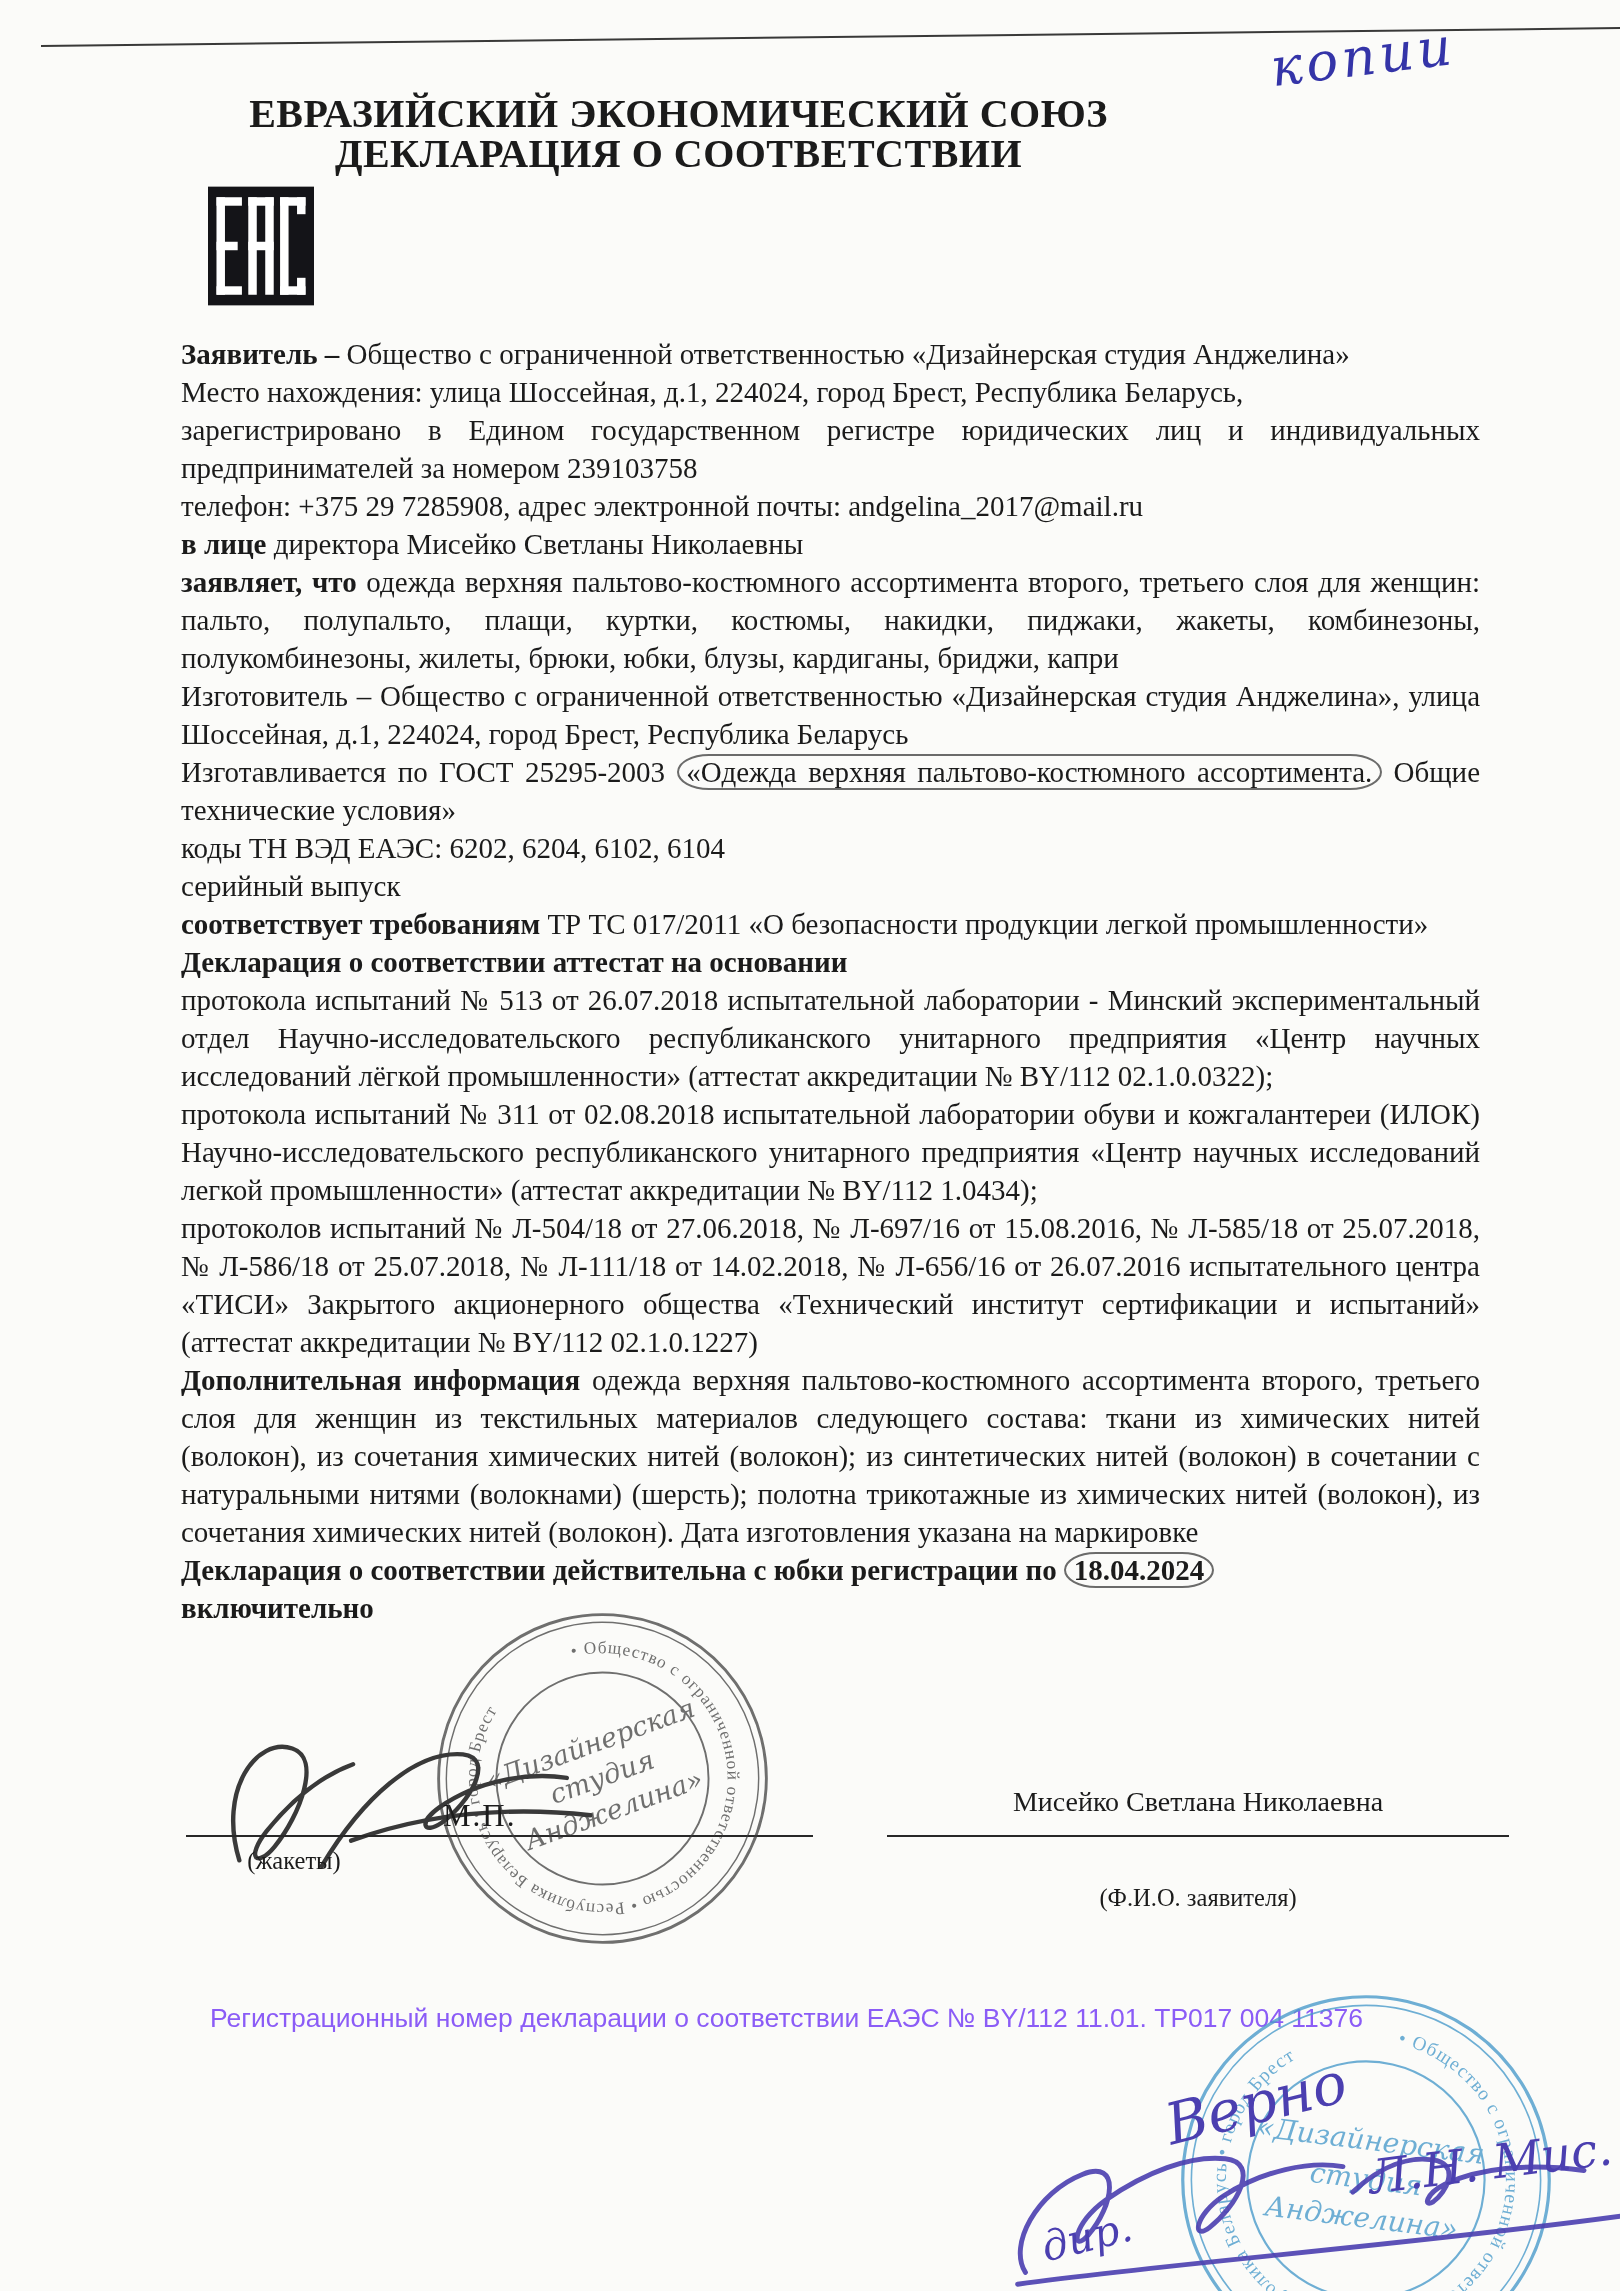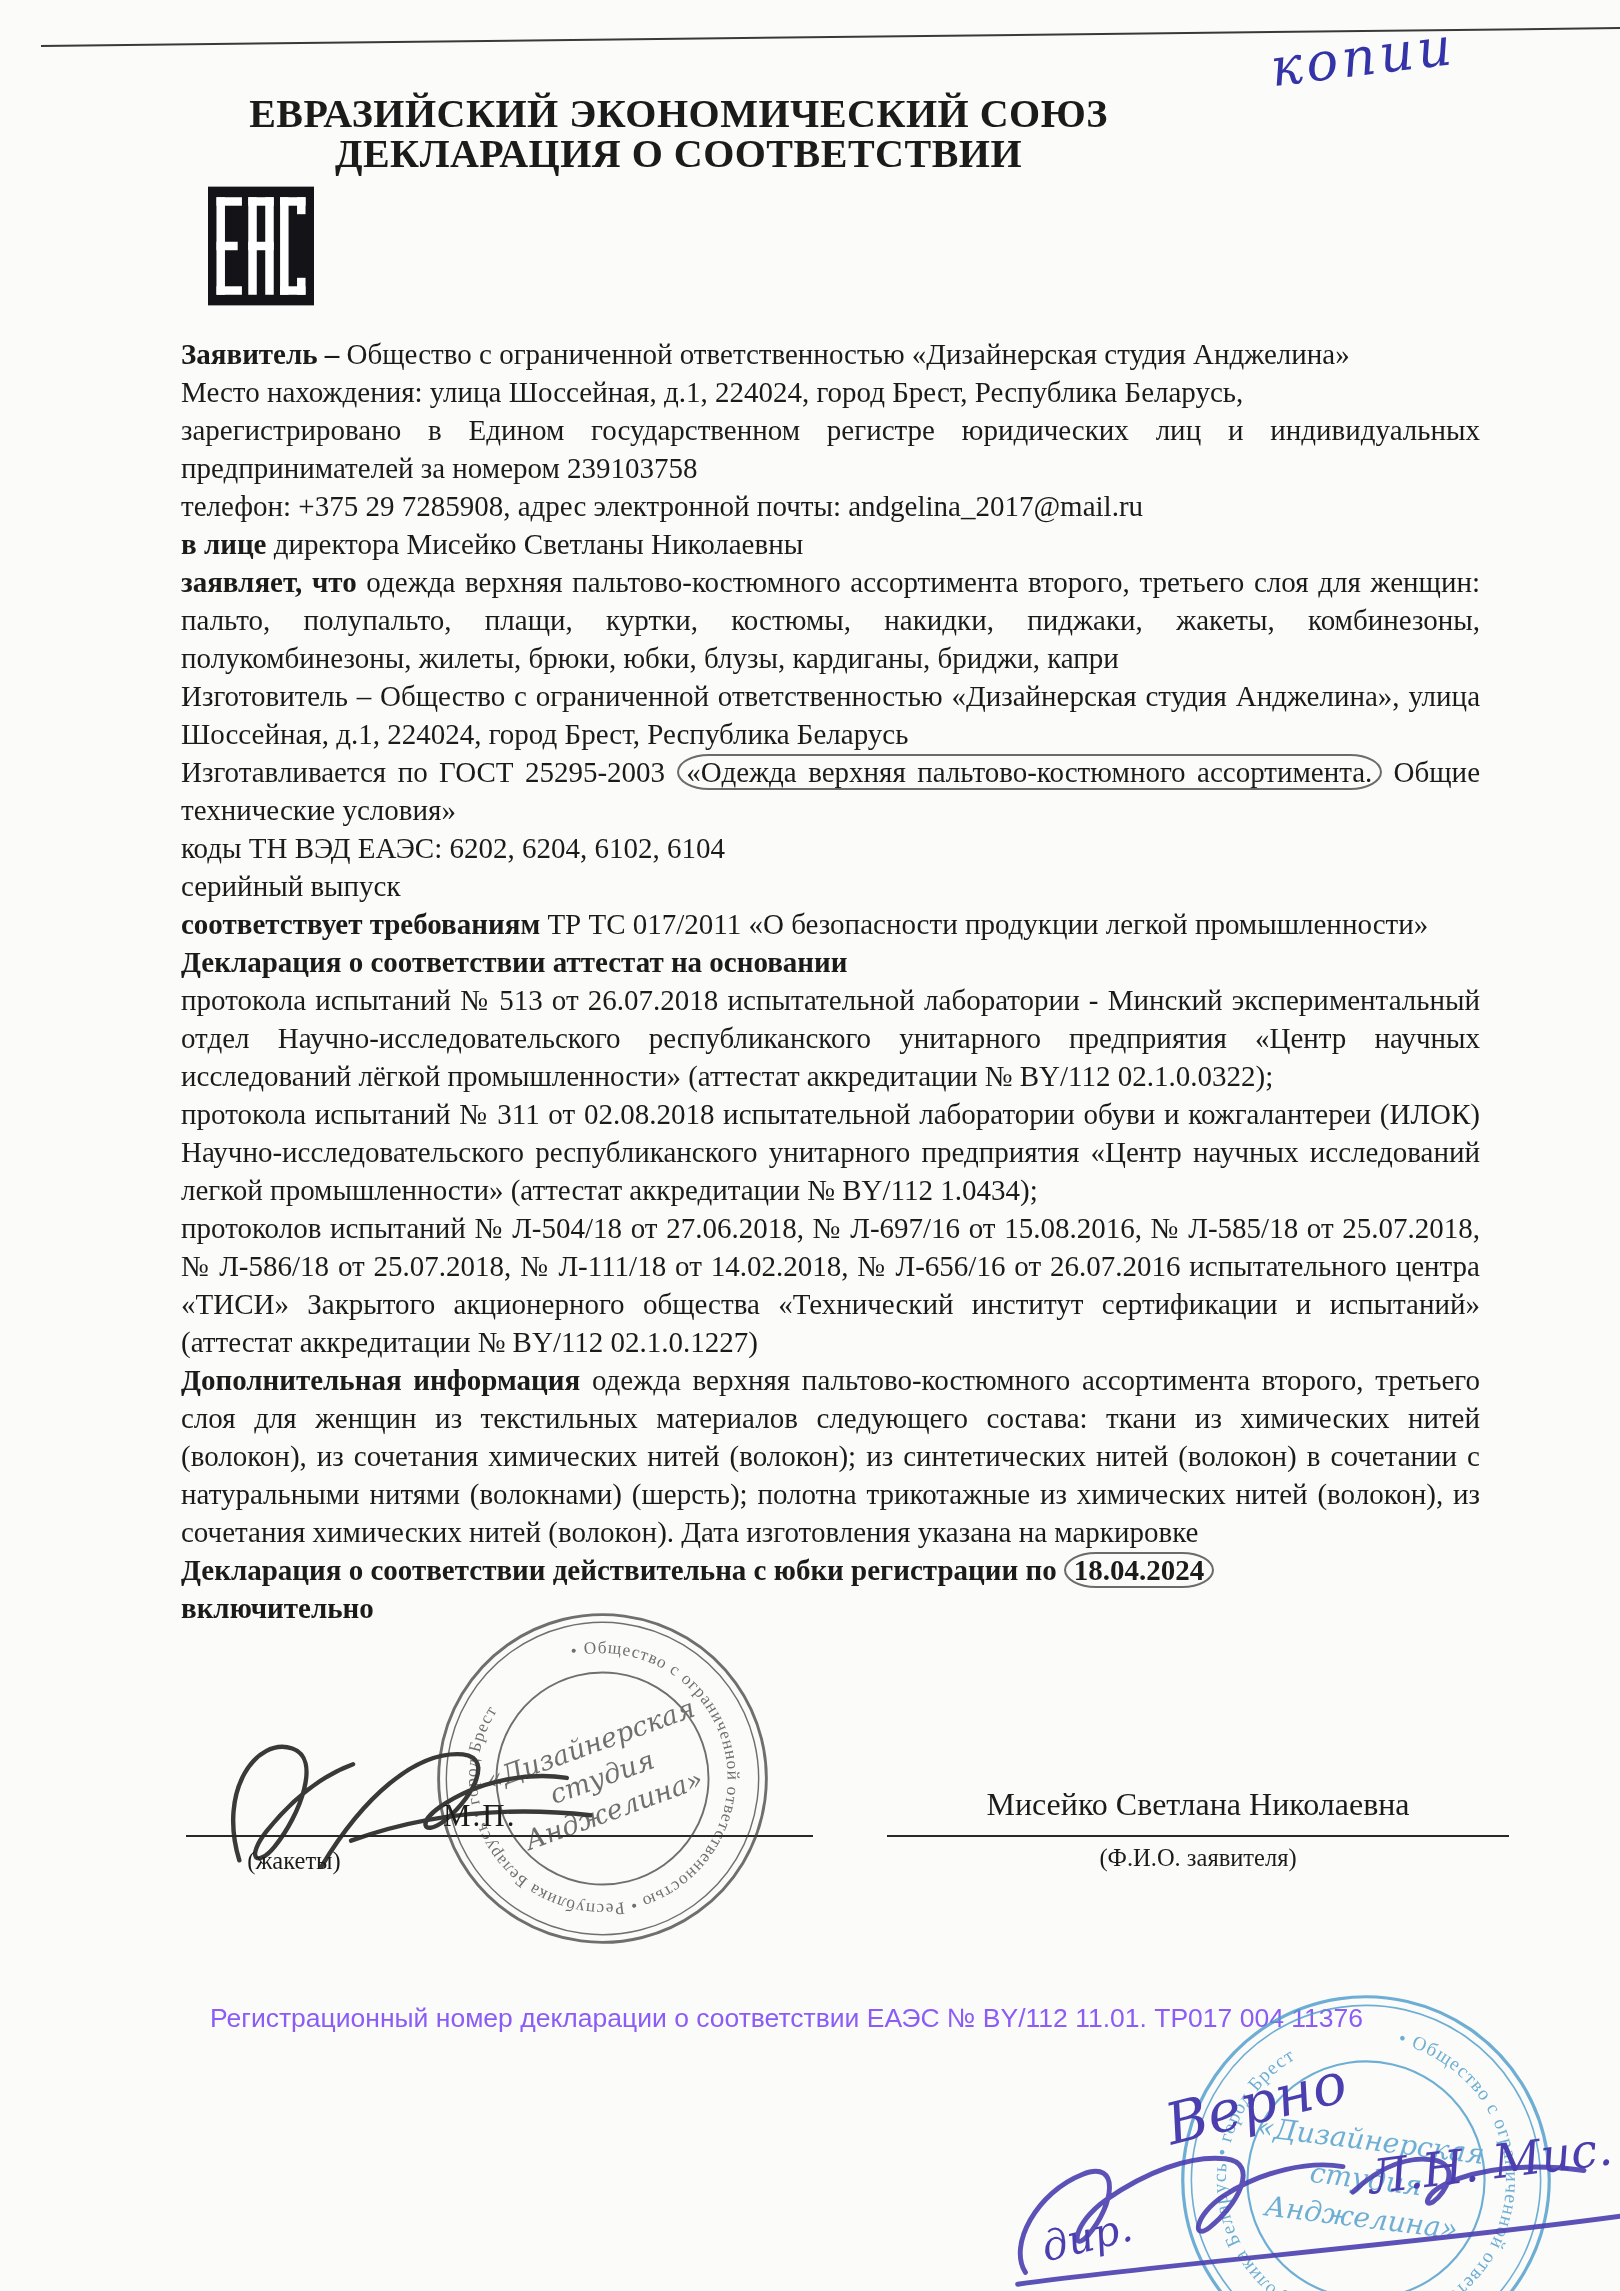--- a/index.html
+++ b/index.html
@@ -22,21 +22,21 @@
   
   .doc-body{position:absolute;left:181px;top:335px;width:1299px;
     font-size:29px;line-height:38px;text-align:justify;}
   .doc-body p{margin:0;}
   .lead{font-weight:bold;}
   .bold{font-weight:bold;}
   .hand-oval{border:2.5px solid rgba(45,45,45,.7);border-radius:45px / 25.5px;padding:0 7.8px;}
   
   .sig-line{position:absolute;height:2px;background:#282828;}
   .sig-label{position:absolute;font-size:24.5px;text-align:center;}
-  .fio-name{position:absolute;left:887px;top:1786px;width:622px;text-align:center;font-size:32px;}
+  .fio-name{position:absolute;left:887px;top:1786px;width:622px;text-align:center;font-size:28px;}
   .mp-text{position:absolute;left:443px;top:1798px;font-size:31px;letter-spacing:2px;}
   .sig-flourish{position:absolute;left:206px;top:1721px;width:402px;height:157px;}
   
   .stamp-black{position:absolute;left:429px;top:1605px;width:347px;height:347px;
     transform:rotate(-14deg);opacity:.72;color:#3a3a3a;}
   .stamp-blue{position:absolute;left:1172px;top:1986px;width:388px;height:388px;
     transform:rotate(13deg);opacity:.8;color:#4b9ccb;}
   
   .footer{position:absolute;left:210px;top:2000px;font-family:"Liberation Sans",sans-serif;
     font-size:26.5px;line-height:36px;color:#8b5cf6;}
@@ -110,21 +110,21 @@
       <path d="M34,142 C12,70 52,16 88,28 C118,38 96,96 70,128 C52,150 40,140 62,112 C96,70 128,52 150,44"></path>
       <path d="M118,148 C160,78 214,30 262,34 C296,38 268,84 240,104 C222,116 216,104 238,88 C278,60 330,52 368,58"></path>
       <path d="M148,122 C220,96 300,86 392,96"></path>
     </g>
   </svg>
   <div class="sig-line" style="left:186px;top:1835px;width:627px;"></div>
   <div class="sig-label" style="left:196px;top:1847px;width:196px;">(жакеты)</div>
   <div class="mp-text">М.П.</div>
   <div class="sig-line" style="left:887px;top:1835px;width:622px;"></div>
   <div class="fio-name">Мисейко Светлана Николаевна</div>
-  <div class="sig-label" style="left:887px;top:1844px;width:622px;">(Ф.И.О. заявителя)</div>
+  <div class="sig-label" style="left:887px;top:1884px;width:622px;">(Ф.И.О. заявителя)</div>
 
   <svg class="stamp-black" viewBox="0 0 360 360">
     <circle cx="180" cy="180" r="170" fill="none" stroke="currentColor" stroke-width="3"></circle>
     <circle cx="180" cy="180" r="162" fill="none" stroke="currentColor" stroke-width="1.5"></circle>
     <circle cx="180" cy="180" r="110" fill="none" stroke="currentColor" stroke-width="2"></circle>
     <path id="ring-black" d="M 180,50 a 130,130 0 1 1 -0.2,0" fill="none"></path>
     <text font-size="18" letter-spacing="1" fill="currentColor" font-family="Liberation Serif,serif">
       <textPath href="#ring-black">• Общество с ограниченной ответственностью • Республика Беларусь • город Брест</textPath>
     </text>
     <g transform="rotate(-6 180 180)" font-style="italic" font-size="28" text-anchor="middle" fill="currentColor" font-family="DejaVu Serif,serif">

